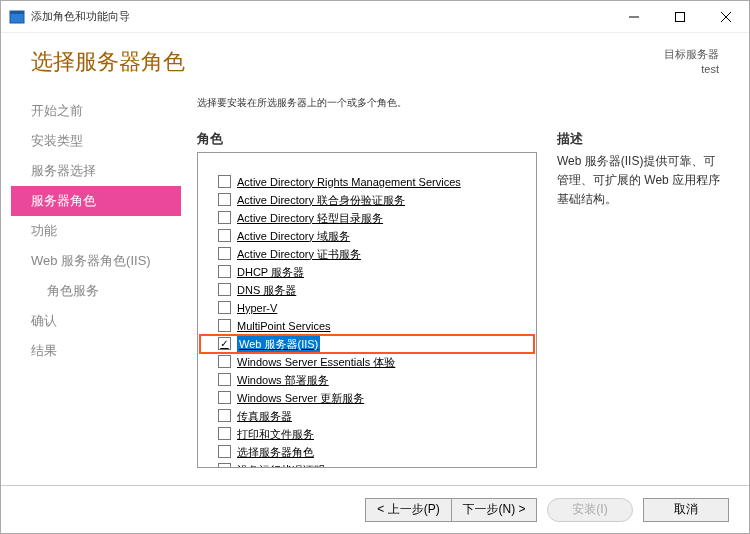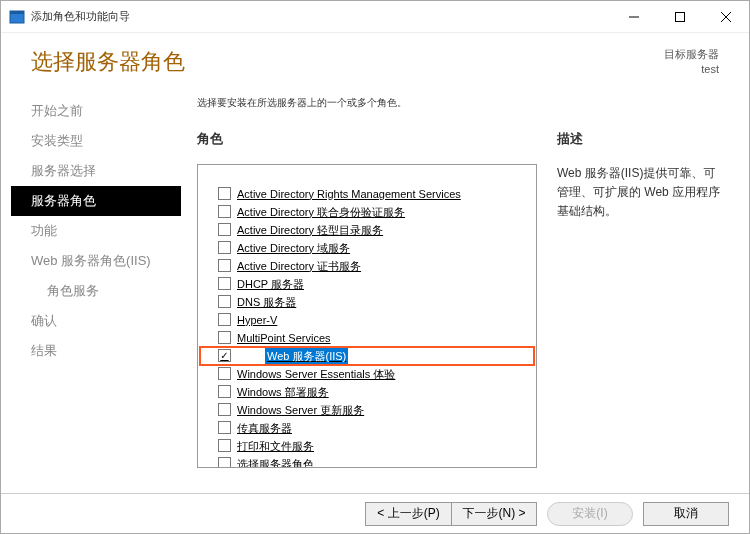--- a/index.html
+++ b/index.html
@@ -12,39 +12,39 @@
 .titlebar .win-btn { width: 46px; height: 32px; display: flex; align-items: center; justify-content: center; color: #333; }
 
 .header { padding: 14px 30px 10px 30px; display: flex; align-items: flex-start; }
 .header h1 { font-size: 22px; font-weight: 400; color: #a16207; flex: 1; }
 .header .target { text-align: right; font-size: 11px; color: #555; line-height: 1.4; }
 
 .body { display: flex; padding: 0 10px; height: 380px; }
 
 .nav { width: 170px; padding-top: 8px; }
 .nav-item { padding: 6px 10px 6px 20px; font-size: 13px; color: #888; cursor: pointer; white-space: nowrap; }
-.nav-item.active { background: #000000; color: #fff; }
+.nav-item.active { background: #ec4899; color: #fff; }
 .nav-item.sub { padding-left: 36px; }
 
 .main { flex: 1; padding: 8px 12px 0 16px; display: flex; flex-direction: column; }
 .instruction { font-size: 10px; color: #333; margin-bottom: 20px; }
 .cols { display: flex; gap: 20px; flex: 1; min-height: 0; }
 .col-roles { flex: 1; display: flex; flex-direction: column; min-width: 0; }
 .col-desc { width: 170px; }
-.col-title { font-size: 13px; font-weight: 700; color: #333; margin-bottom: 16px; }
+.col-title { font-size: 13px; font-weight: 700; color: #333; margin-bottom: 4px; }
 .roles-box { border: 1px solid #999; flex: 1; overflow-y: auto; overflow-x: hidden; padding: 20px 2px; font-size: 11px; position: relative; text-decoration: underline; }
 .role-row { display: flex; align-items: center; padding: 1px 4px 1px 18px; white-space: nowrap; line-height: 16px; }
 .role-row .cb { width: 13px; height: 13px; border: 1px solid #777; margin-right: 6px; display: inline-flex; align-items: center; justify-content: center; background: #fff; flex-shrink: 0; font-size: 10px; }
 .role-row .cb.checked::after { content: "✓"; color: #000; font-size: 10px; line-height: 1; }
 .role-row .lbl { }
-.role-row.selected .lbl { background: #0078d4; color: #fff; padding: 0 2px; margin-left: 28px; }
+.role-row.selected .lbl { background: #0078d4; color: #fff; padding: 0 2px; }
 .role-row.outlined { outline: 2px solid #ff5722; outline-offset: -1px; }
 .desc-text { font-size: 12px; color: #333; line-height: 1.6; }
 
-.footer { position: absolute; left: 0; right: 0; bottom: 0; height: 40px; border-top: 1px solid #ccc; display: flex; align-items: center; justify-content: flex-end; padding-right: 20px; gap: 10px; background: #fff; }
+.footer { position: absolute; left: 0; right: 0; bottom: 0; height: 48px; border-top: 1px solid #ccc; display: flex; align-items: center; justify-content: flex-end; padding-right: 20px; gap: 10px; background: #fff; }
 .btn { min-width: 86px; height: 24px; border: 1px solid #999; background: #efefef; font-size: 12px; display: inline-flex; align-items: center; justify-content: center; cursor: pointer; }
 .btn.disabled { color: #aaa; border-color: #ccc; cursor: default; border-radius: 12px; }
 .btn-group { display: flex; }
 .btn-group .btn { border-radius: 0; }
 .btn-group .btn:first-child { border-right: none; }
 </style>
 </head>
 <body>
 
 <div class="titlebar">

